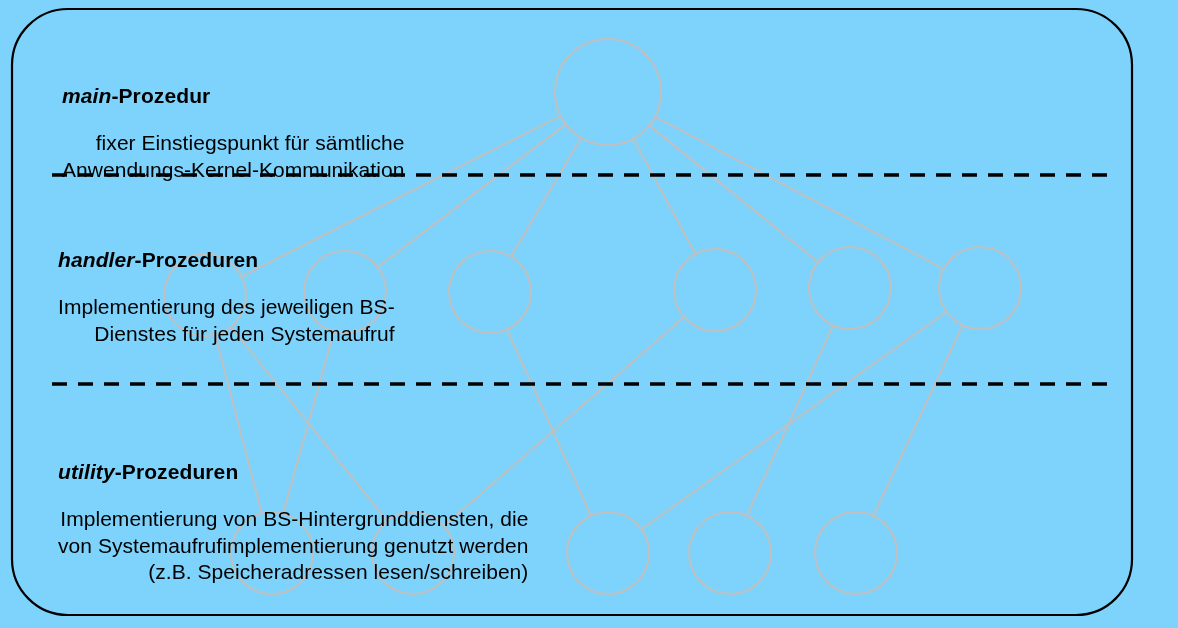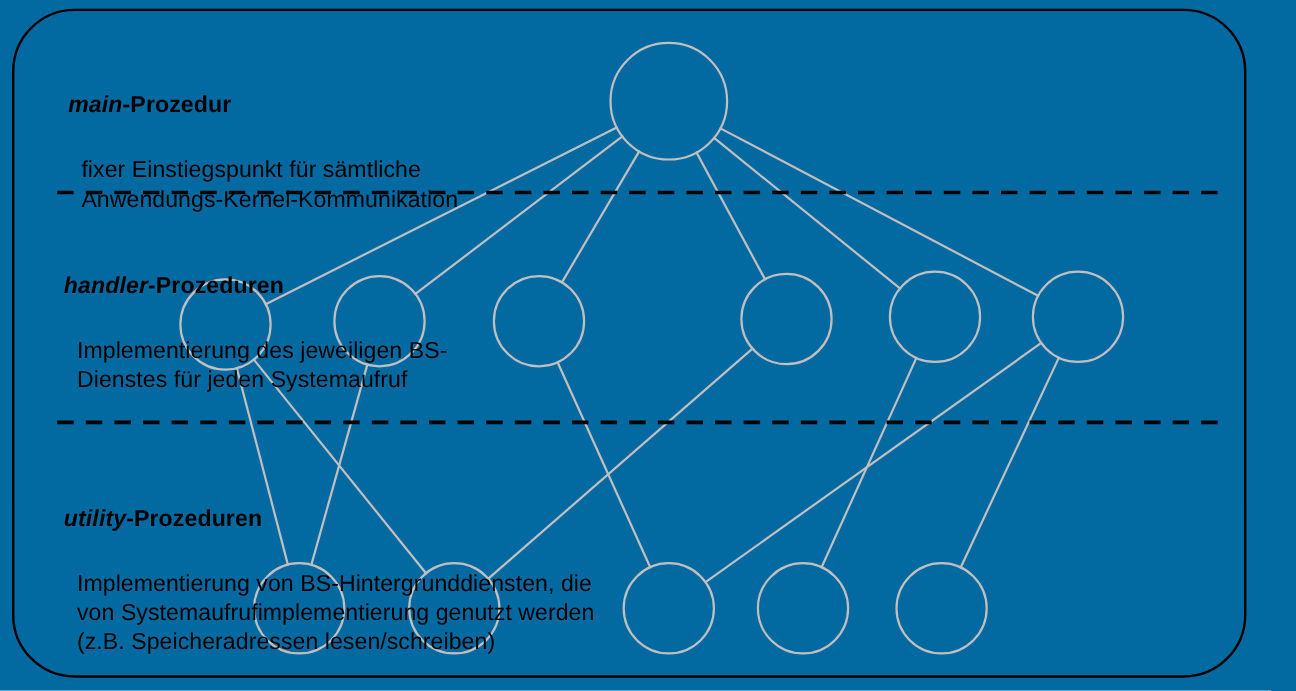--- a/index.html
+++ b/index.html
@@ -10,21 +10,21 @@
   body {
     width: 1178px;
     height: 628px;
     font-family: "Liberation Sans", sans-serif;
     overflow: hidden;
   }
   #stage {
     position: relative;
     width: 1178px;
     height: 628px;
-    background: #0369a1;
+    background: #7dd3fc;
   }
   #graph {
     position: absolute;
     top: 0;
     left: 0;
     width: 1178px;
     height: 628px;
   }
   .layer-label {
     position: absolute;
@@ -39,21 +39,22 @@
     margin: 0 0 1px 0;
   }
   .layer-title em {
     font-style: italic;
     font-weight: bold;
   }
   .layer-desc {
     font-size: 21px;
     font-weight: normal;
     letter-spacing: 0.05px;
-    margin: 12px;
+    margin: 0;
+    text-align: right;
   }
   #label-main  { left: 62px;  top: 36px; }
   #label-handler { left: 58px; top: 200px; }
   #label-utility { left: 58px; top: 412px; }
 </style>
 </head>
 <body>
 
 <div id="stage">
 

